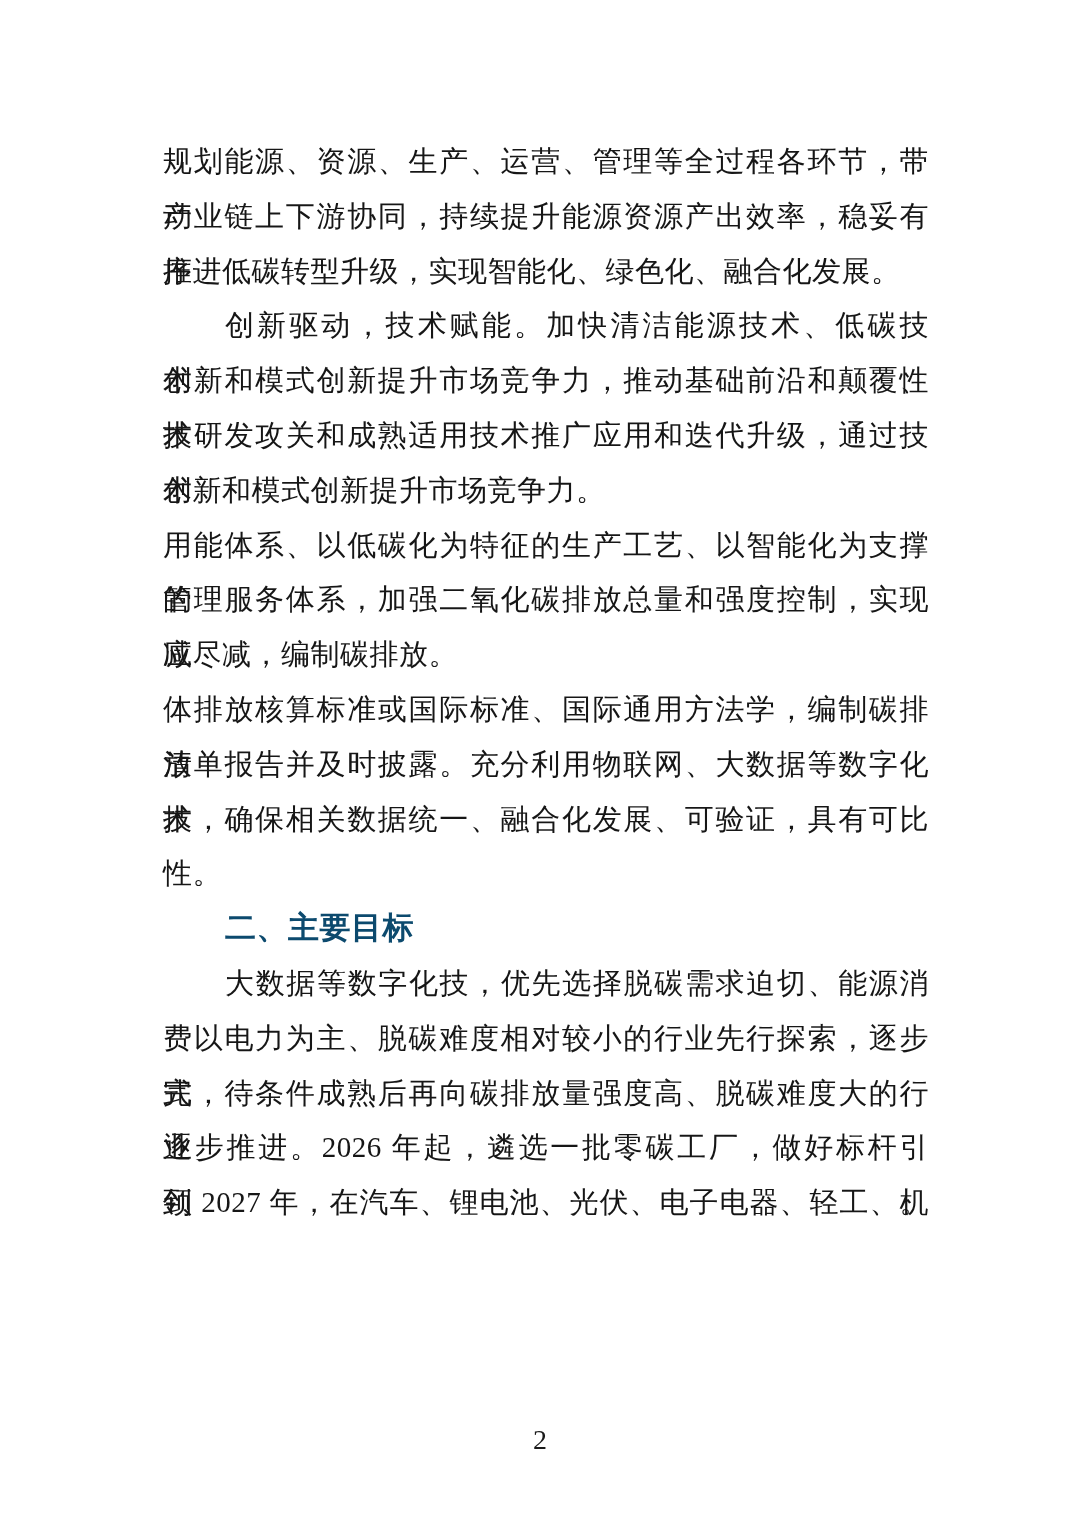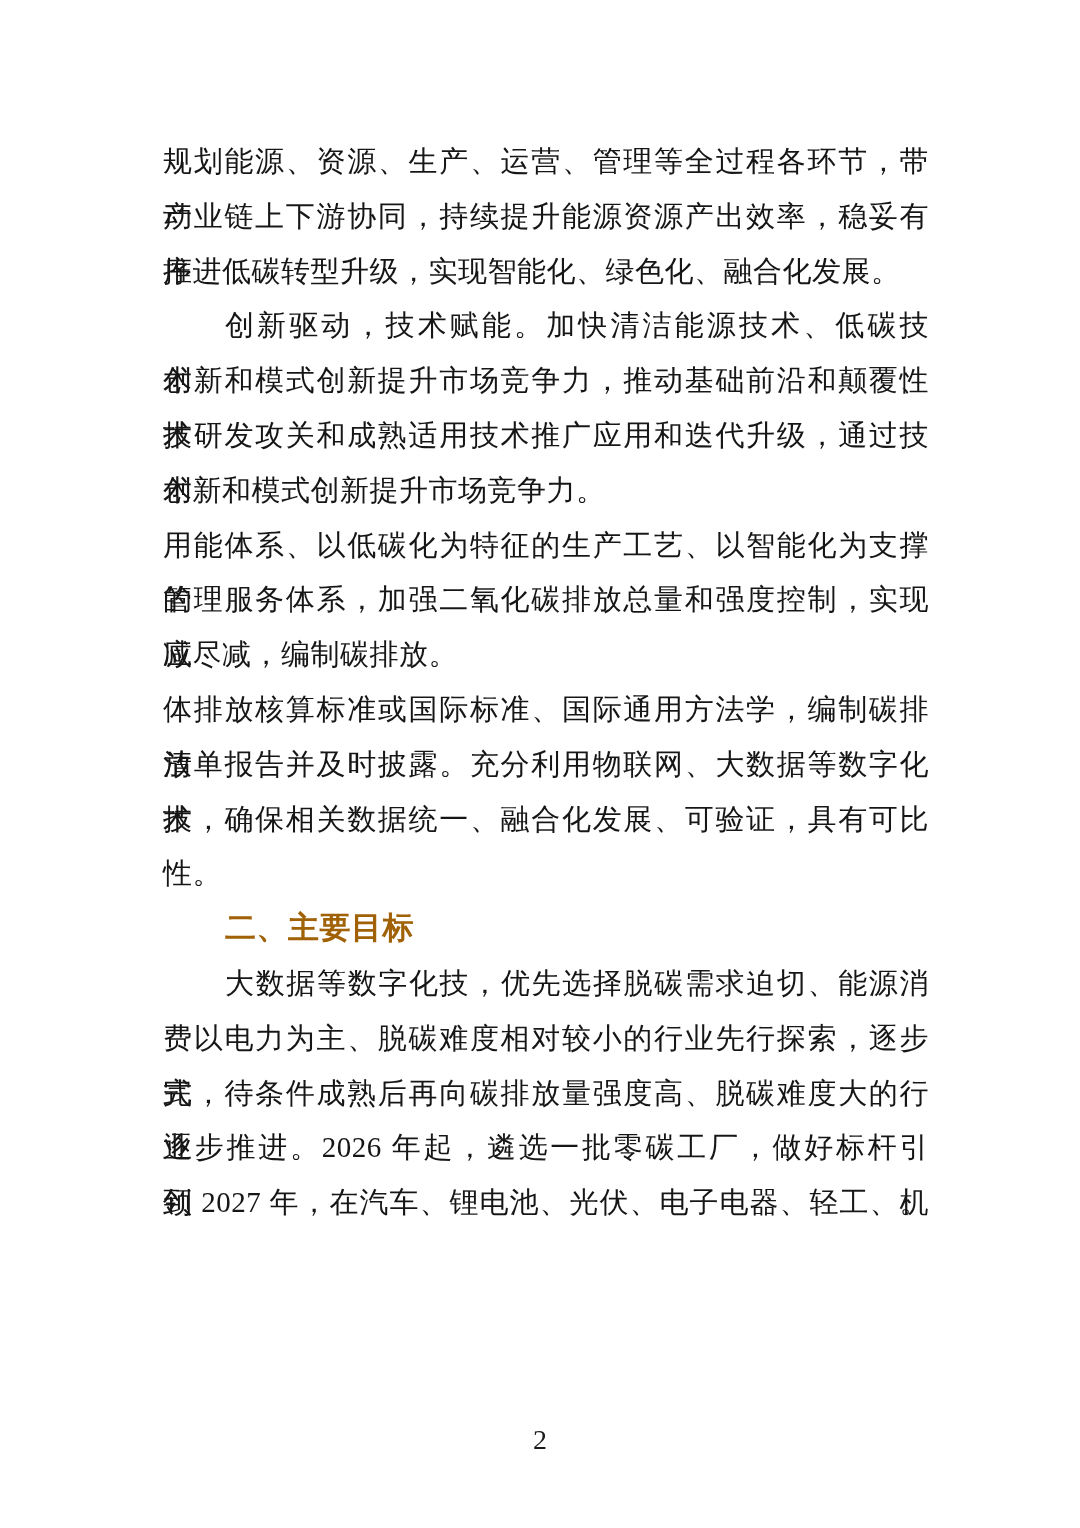--- a/index.html
+++ b/index.html
@@ -42,21 +42,21 @@
     text-indent: 62px;
   }
   .line.end {
     text-align-last: left;
   }
   .line.heading {
     font-family: "Liberation Sans", sans-serif;
     font-weight: bold;
     font-size: 31px;
     text-align-last: left;
-    color: #a16207;
+    color: #0c4a6e;
   }
   .page-number {
     position: absolute;
     left: 0;
     top: 1424px;
     width: 1080px;
     text-align: center;
     font-size: 28px;
     color: #1a1a1a;
     font-family: "Liberation Serif", serif;

